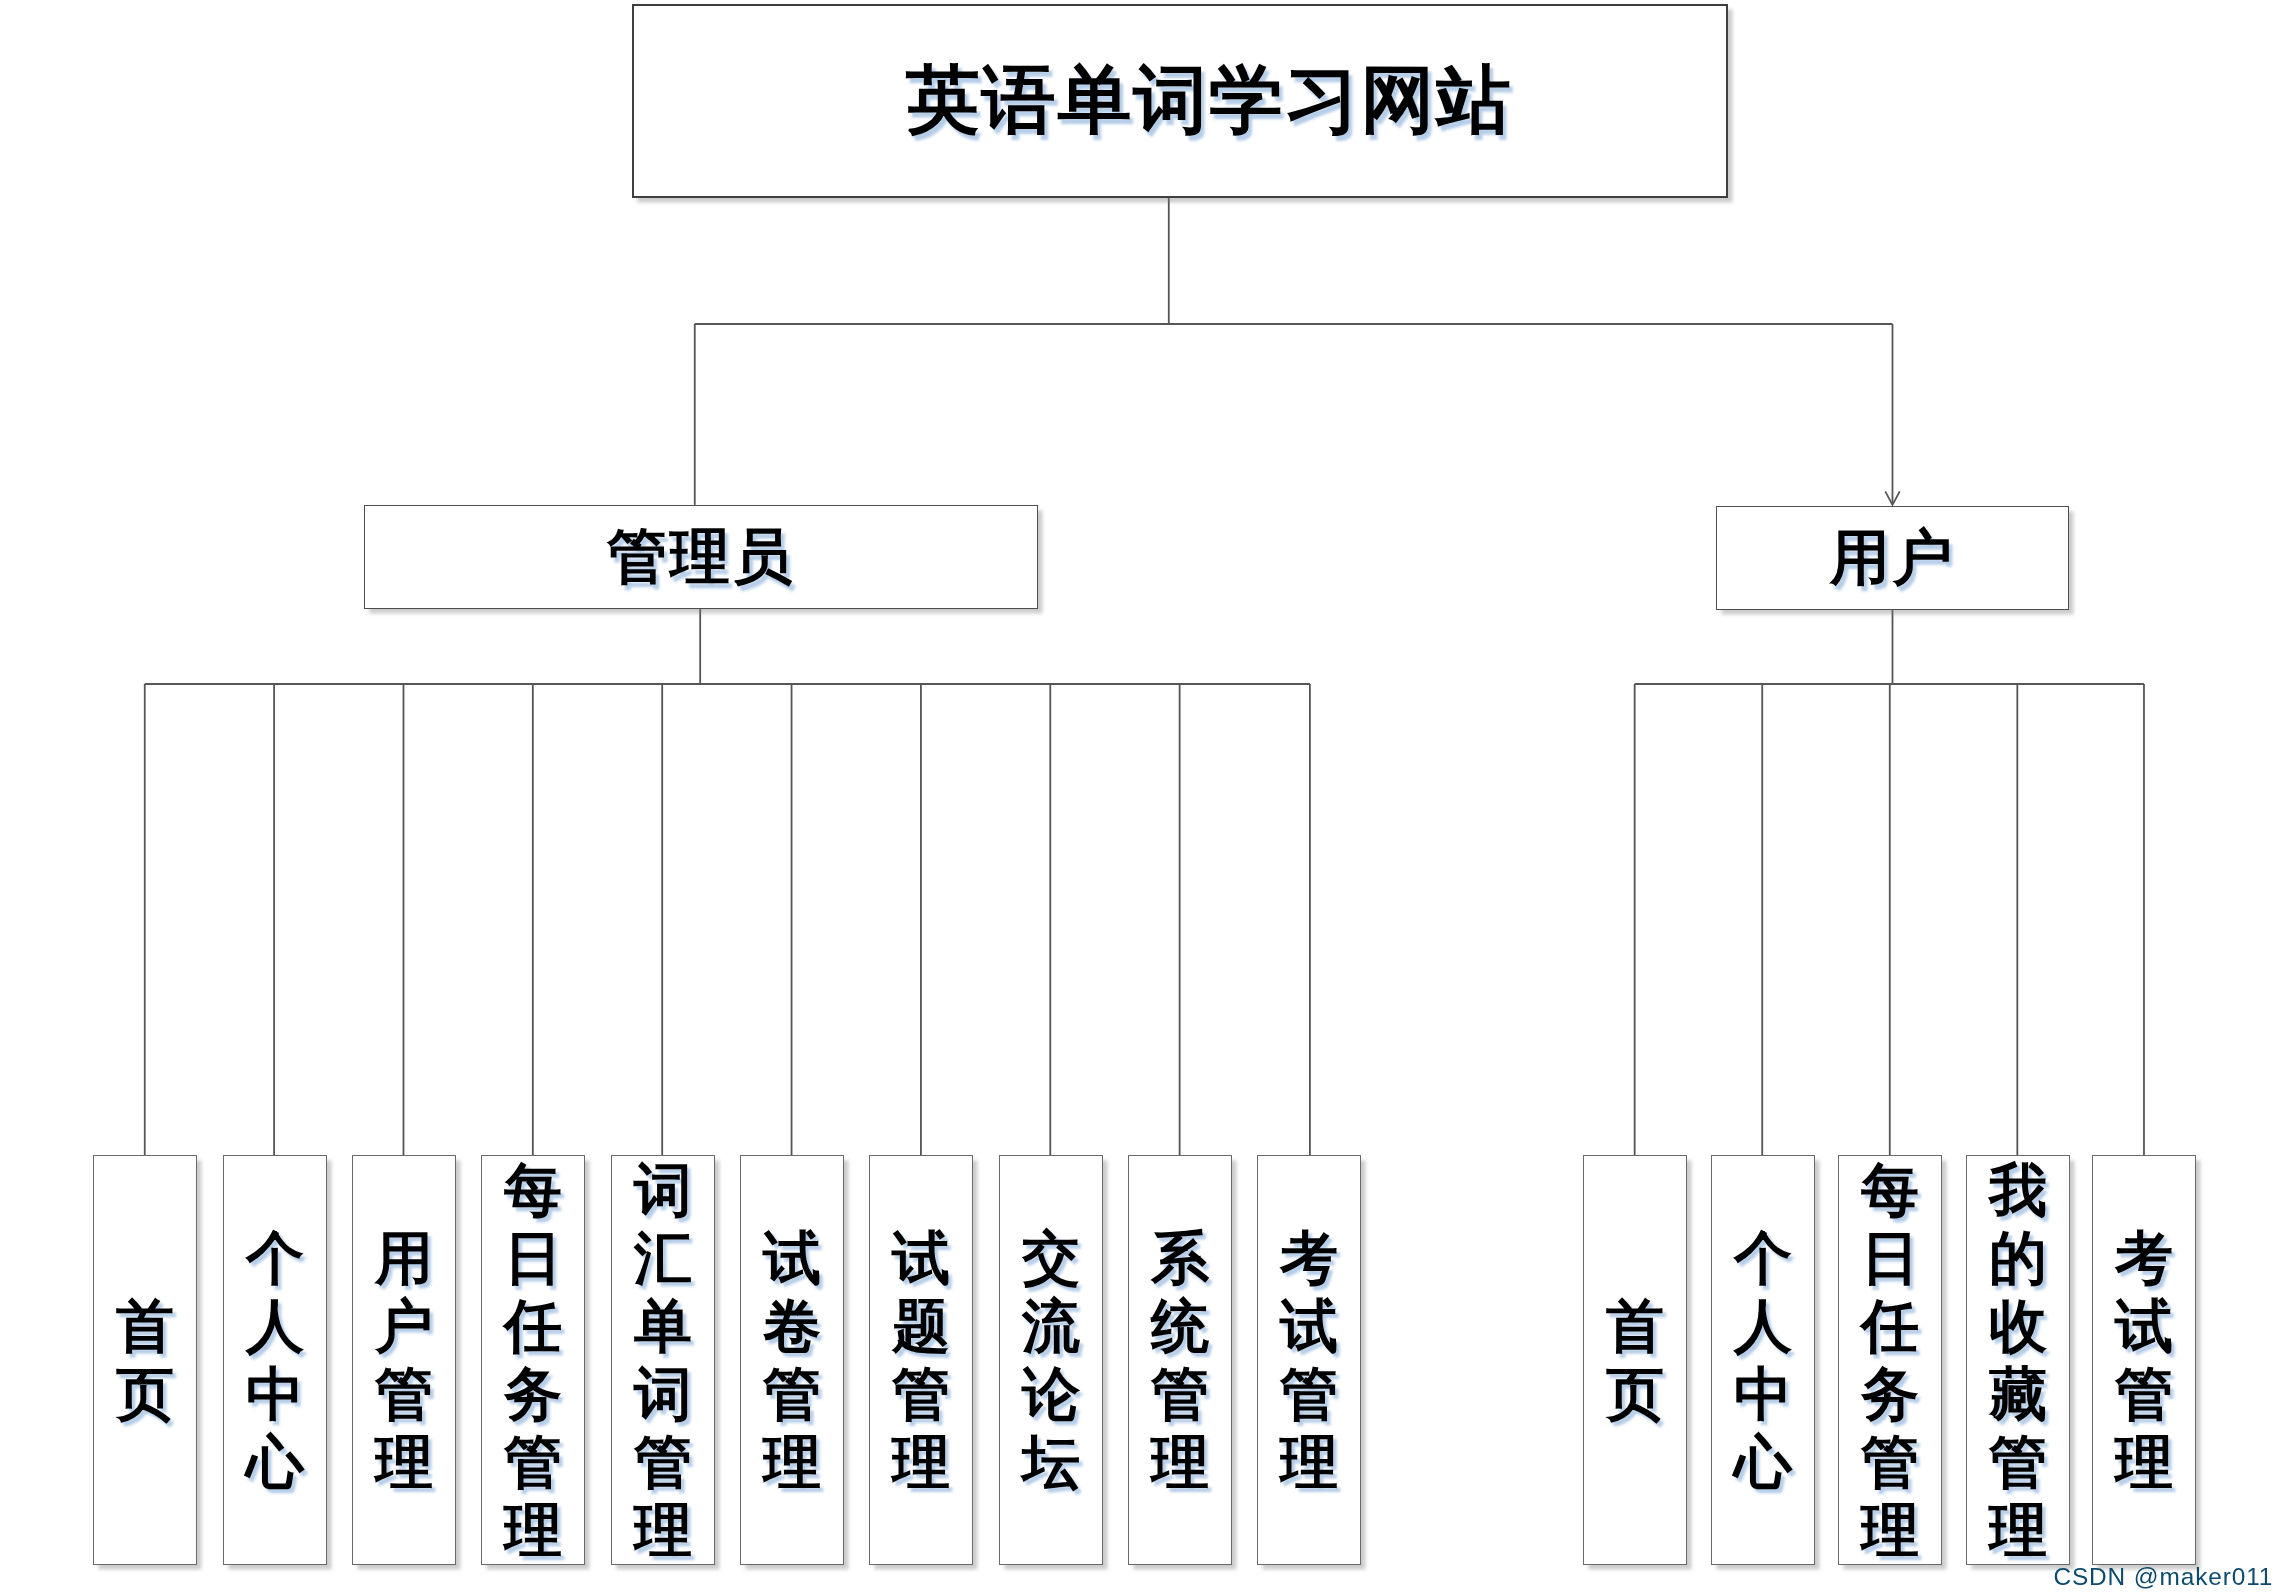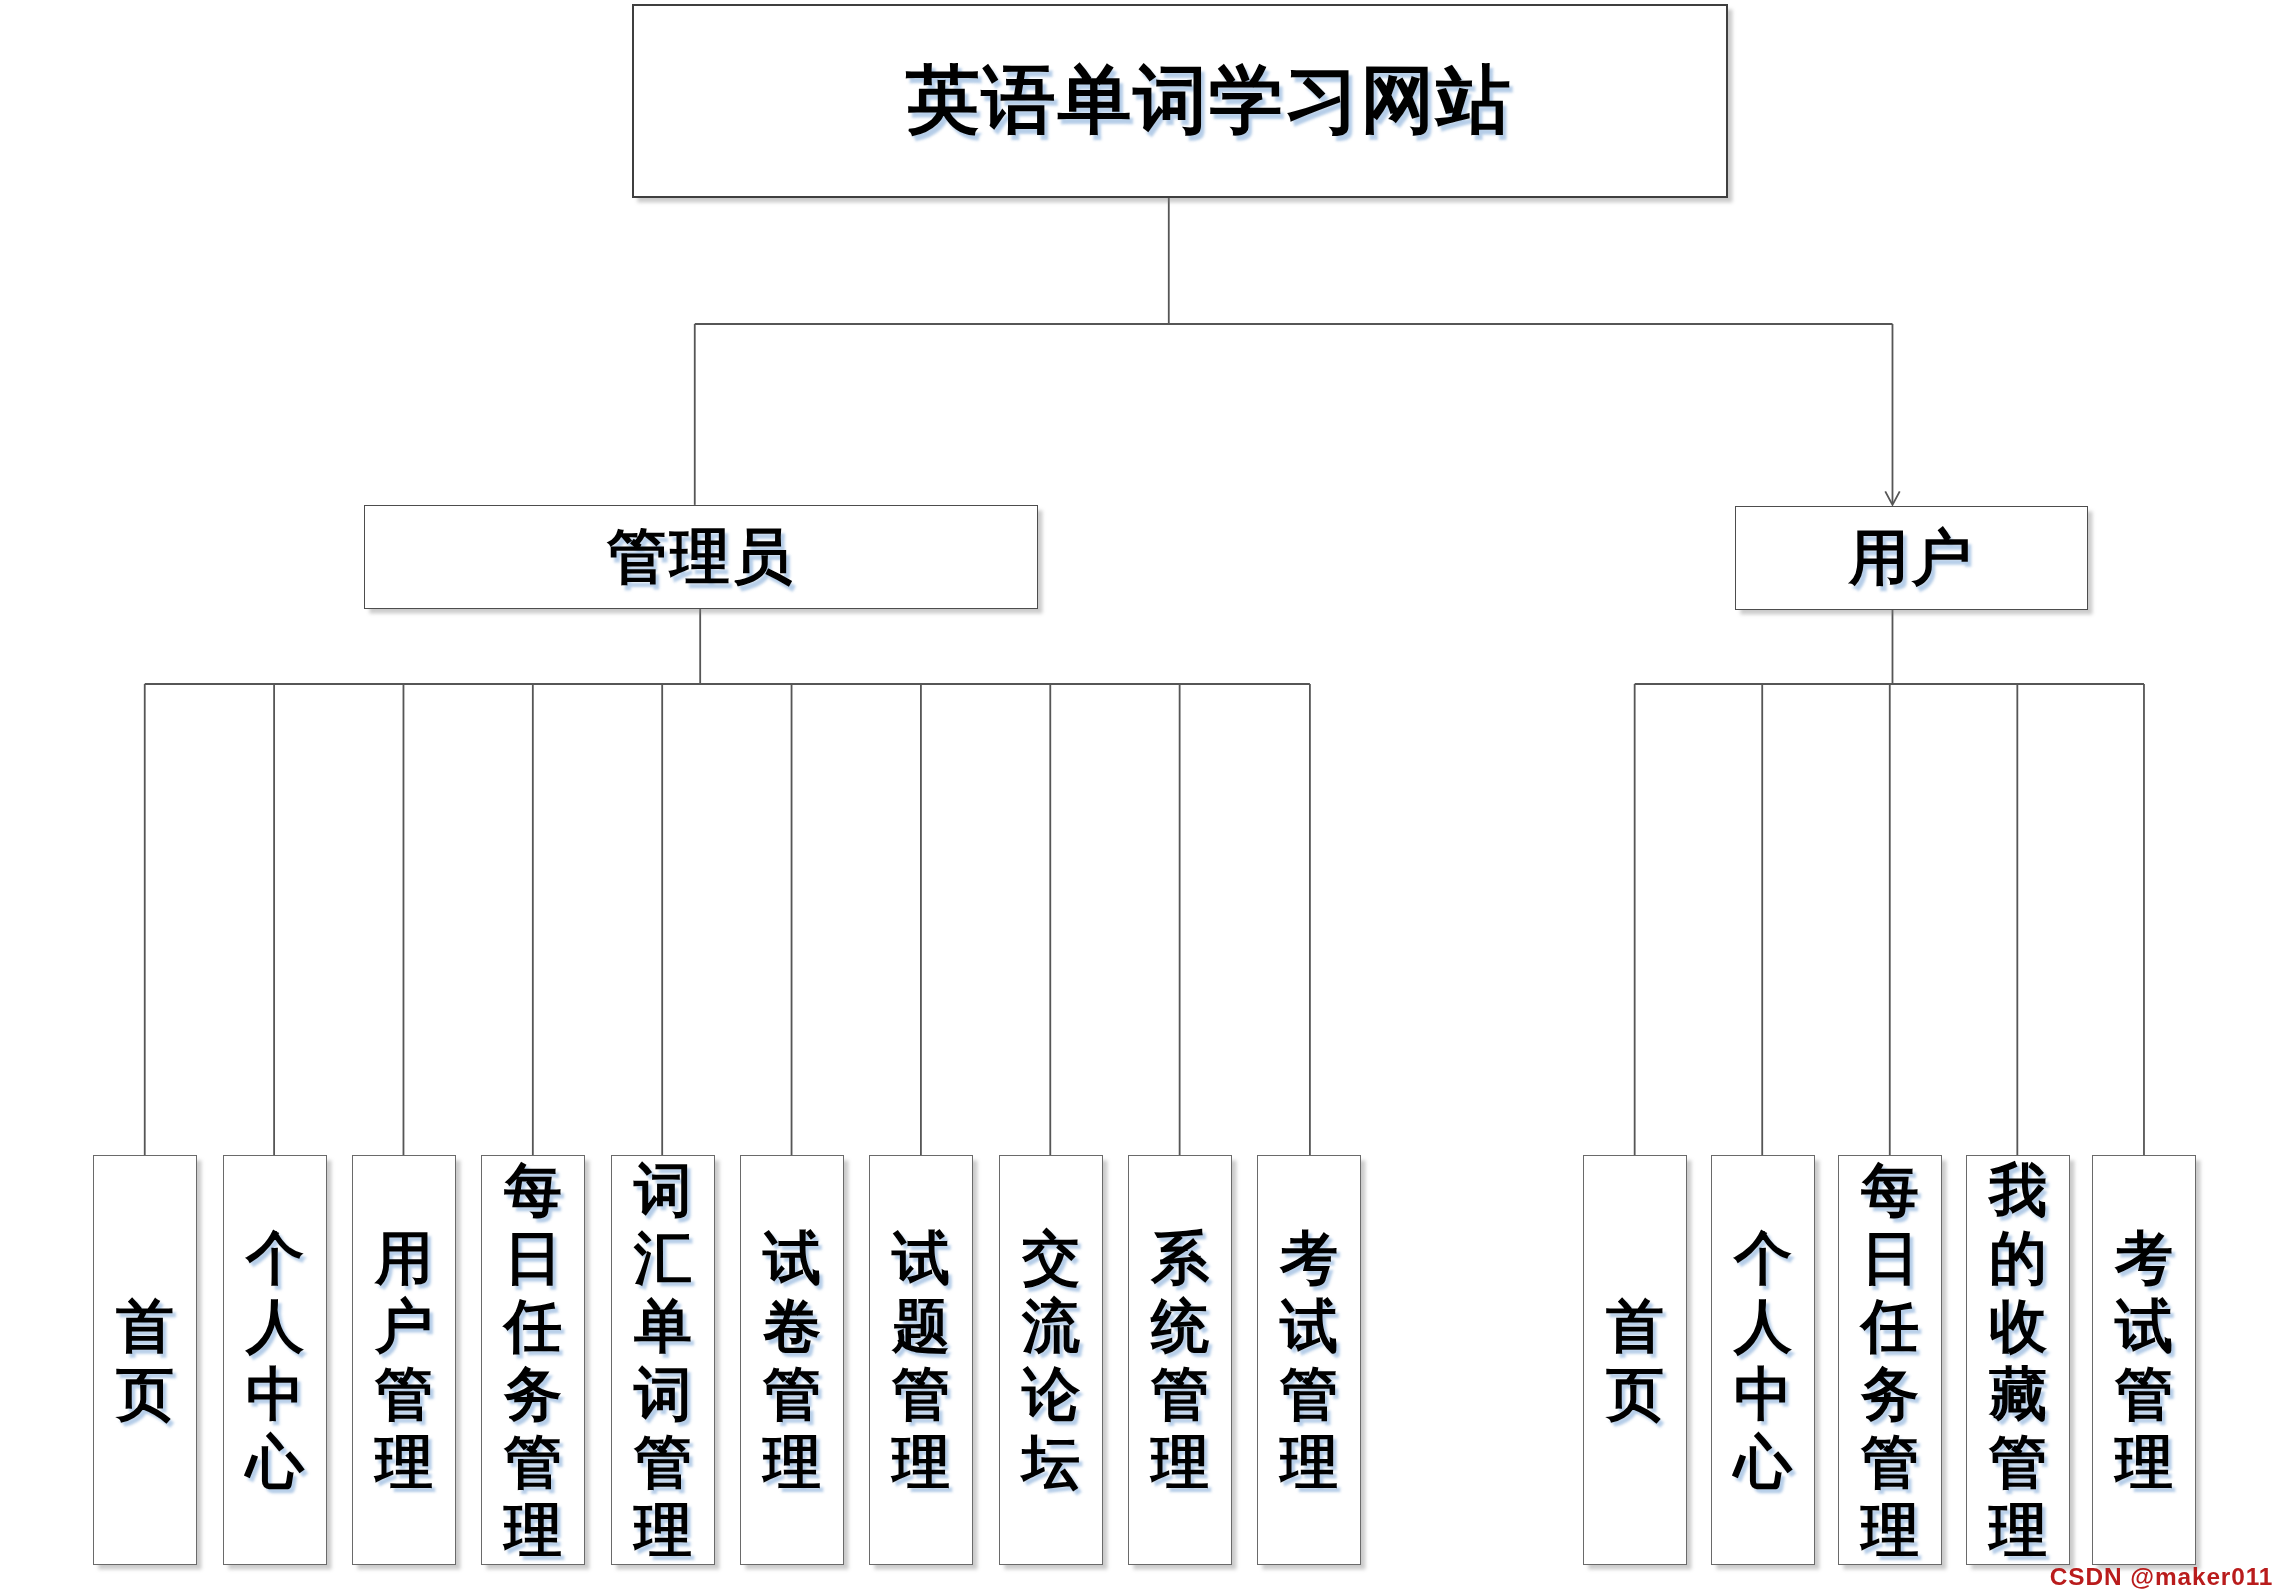--- a/index.html
+++ b/index.html
@@ -22,33 +22,33 @@
     text-align:center;
   }
   .root{
     left:632px;top:3.6px;width:1096px;height:194px;
     border-width:2.7px;border-color:#3f3f3f;
     font-size:74px;letter-spacing:1.8px;
   }
   .root .lbl{transform:translateX(29px);}
   .branch{height:104px;font-size:60px;letter-spacing:2.7px;}
   .branch.admin{left:364px;top:505px;width:674px;}
-  .branch.user{left:1716px;top:506px;width:353px;margin-left:19px;}
+  .branch.user{left:1716px;top:506px;width:353px;}
   .leaf{
     top:1155px;height:410px;width:104px;
     font-size:58px;
     border-color:#6a6a6a;border-width:1.8px;
   }
   .leaf .lbl{
     white-space:pre-line;line-height:68px;
     text-shadow:3.6px 3.6px 2.7px rgba(163,193,226,0.80);
   }
   .watermark{
     position:absolute;right:12.7px;bottom:5.4px;
-    font-size:24.4px;font-weight:bold;color:#b91c1c;
+    font-size:24.4px;font-weight:normal;color:#0c4a6e;
     letter-spacing:0.9px;
   }
 </style>
 </head>
 <body>
 
 <div class="canvas">
 
   <svg class="wires" viewBox="0 0 2527 1764" fill="none" stroke="#565656" stroke-width="2">
 

